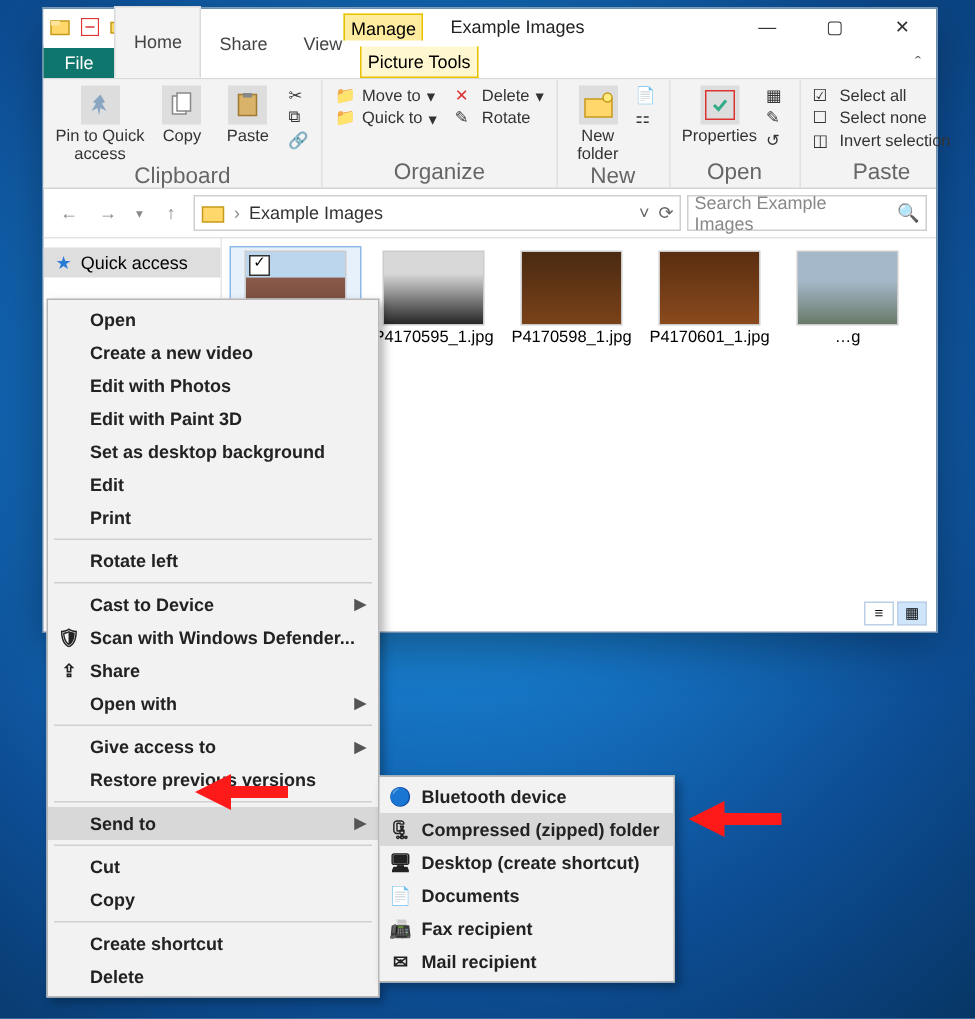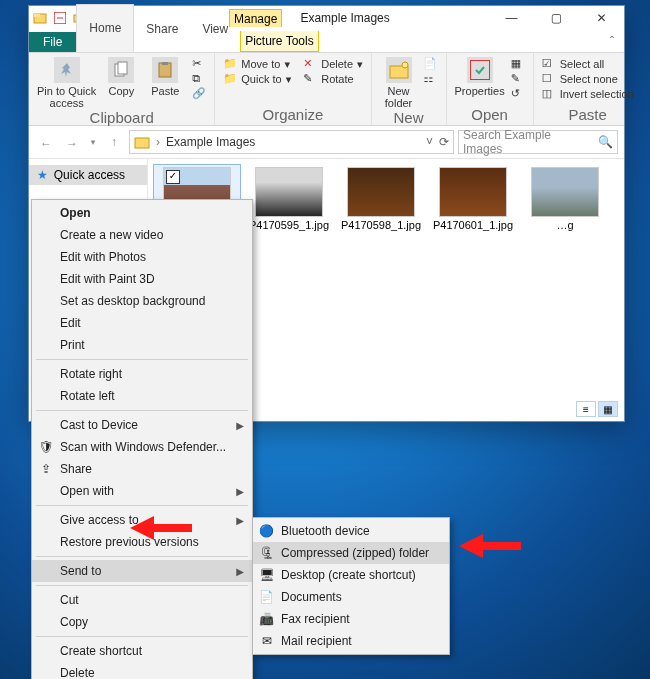--- a/index.html
+++ b/index.html
@@ -46,21 +46,21 @@
   .thumb { width:86px; display:flex; flex-direction:column; align-items:center; text-align:center; font-size:11px; gap:2px; padding-top:2px;}
   .thumb.sel { outline:1px solid #8db9e8; background:#e6f1fc; }
   .thumb .img { width:66px; height:48px; background:linear-gradient(135deg,#8aa 0,#567 100%); border:1px solid #ccc; position:relative; }
   .thumb .chk { position:absolute; left:2px; top:2px; width:12px; height:12px; background:#fff; border:1px solid #333; font-size:10px; line-height:10px; text-align:center; }
   .viewsel { position:absolute; right:6px; bottom:4px; display:flex; gap:2px; }
   .viewsel span { width:18px; height:14px; border:1px solid #bcd0e5; display:flex; align-items:center; justify-content:center; font-size:10px;}
   .viewsel .on { background:#cfe5fb; }
 
   
   .ctxmenu { position:absolute; background:#f2f2f2; border:1px solid #b7b7b7; box-shadow:3px 3px 6px rgba(0,0,0,.3); font-size:12px; color:#222; padding:2px 0; }
-  .ctxmenu .row { display:flex; align-items:center; height:22px; padding:0 22px 0 28px; position:relative; white-space:nowrap; }
+  .ctxmenu .row { display:flex; align-items:center; height:22px; padding:0 22px 0 28px; position:relative; white-space:nowrap;font-weight:bold; }
   .ctxmenu .row.bold { font-weight:600; }
   .ctxmenu .row:hover, .ctxmenu .row.hl { background:#d8d8d8; }
   .ctxmenu .sep { height:1px; margin:3px 4px; background:#d0d0d0; }
   .ctxmenu .row .arw { position:absolute; right:8px; font-size:10px; color:#555; }
   .ctxmenu .row .ico { position:absolute; left:6px; width:16px; height:16px; display:flex; align-items:center; justify-content:center; font-size:12px; }
 
   .arrow-red { position:absolute; height:0; }
   .arrow-red .shaft { position:absolute; height:8px; background:#ff1a1a; }
   .arrow-red .head { position:absolute; width:0; height:0; border-top:12px solid transparent; border-bottom:12px solid transparent; }
 
@@ -328,23 +328,20 @@
         <span>Set as desktop background</span>
       </div>
       <div class="row ">
         <span>Edit</span>
       </div>
       <div class="row ">
         <span>Print</span>
       </div>
       <div class="sep"></div>
       <div class="row ">
-        <span>Rotate right</span>
-      </div>
-      <div class="row ">
         <span>Rotate left</span>
       </div>
       <div class="sep"></div>
       <div class="row ">
         <span>Cast to Device</span>
         <span class="arw">▶</span>
       </div>
       <div class="row ">
         <span class="ico">🛡</span>
         <span>Scan with Windows Defender...</span>

